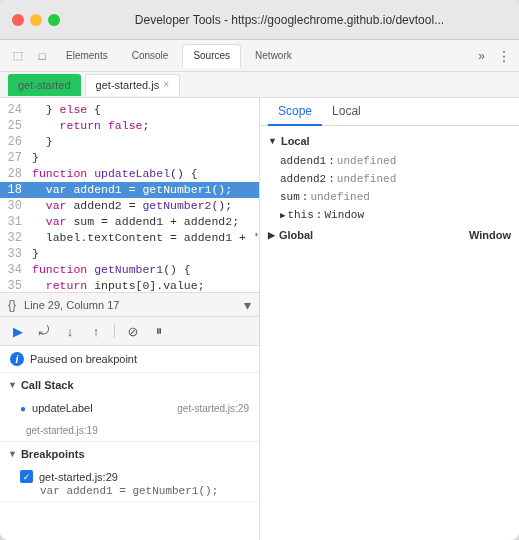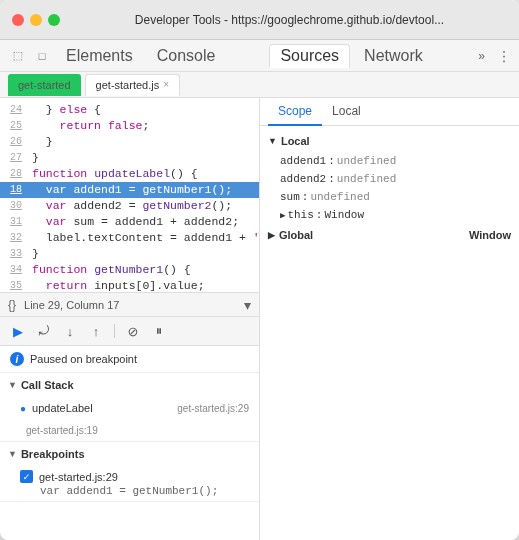--- a/index.html
+++ b/index.html
@@ -72,32 +72,31 @@
       justify-content: center;
       color: #666;
       font-size: 11px;
     }
     .tab {
       height: 24px;
       padding: 0 10px;
       border-radius: 4px 4px 0 0;
       display: flex;
       align-items: center;
-      font-size: 16px;
+      font-size: 10px;
       color: #555;
       cursor: pointer;
       gap: 4px;
     }
     .tab.active {
       background: #ffffff;
       border: 1px solid #ddd;
       border-bottom: 1px solid #fff;
       color: #333;
       font-weight: 500;
-      margin-left: 40px;
     }
     .tab-close {
       font-size: 10px;
       color: #999;
       cursor: pointer;
     }
     .tabs-spacer { flex: 1; }
     .tabs-more {
       color: #666;
       font-size: 12px;
@@ -175,24 +174,23 @@
       line-height: 16px;
     }
     .code-line.highlighted {
       background: #4a90d9;
     }
     .line-number {
       width: 28px;
       text-align: right;
       padding-right: 6px;
       color: #aaa;
-      font-size: 10px;
+      font-size: 12px;
       flex-shrink: 0;
       user-select: none;
-      text-decoration: underline;
     }
     .code-line.highlighted .line-number {
       color: #fff;
     }
     .code-content {
       flex: 1;
       padding-left: 4px;
       color: #333;
       white-space: pre;
       overflow: hidden;

